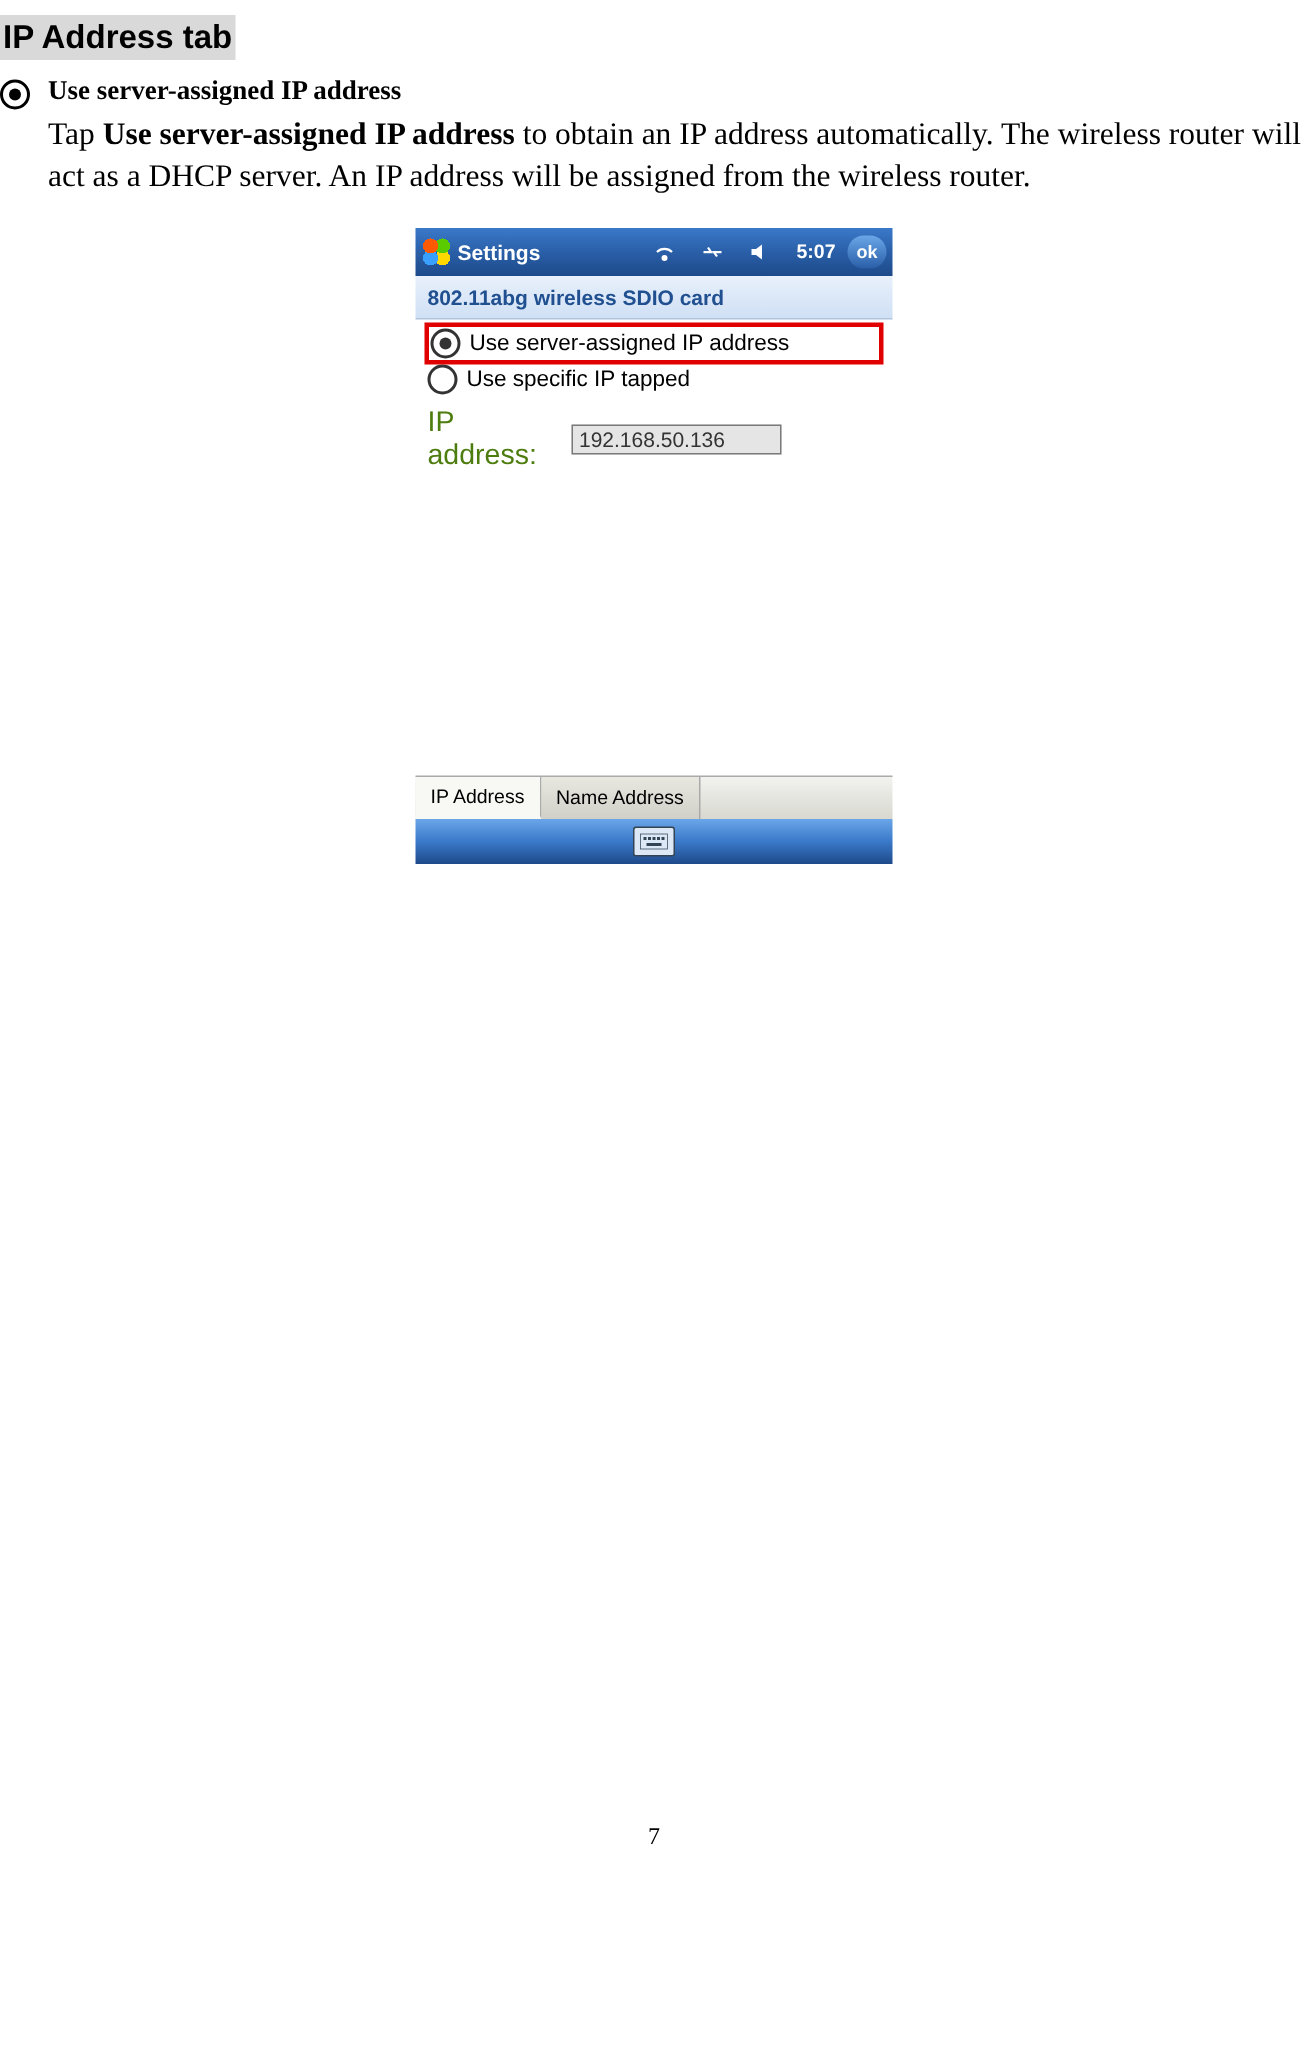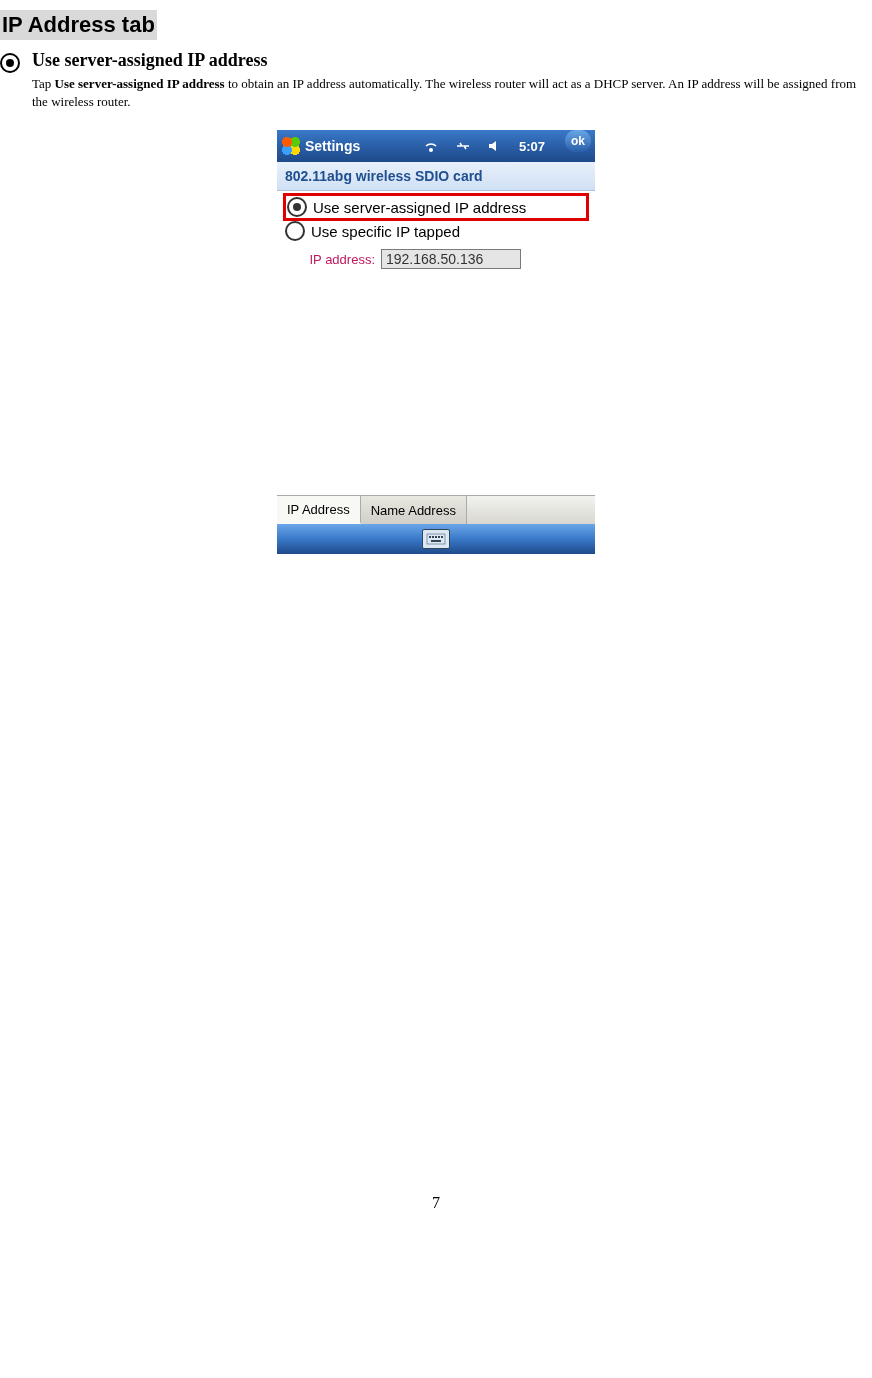--- a/index.html
+++ b/index.html
@@ -51,40 +51,41 @@
       height: 8px;
       background: black;
       border-radius: 50%;
     }
     .bullet-heading {
       font-size: 18px;
       font-weight: bold;
       margin: 0;
     }
     .bullet-body {
-      font-size: 13px;
+      font-size: 21px;
       margin: 2px 0 6px 32px;
       line-height: 1.35;
     }
     .bullet-body .bold { font-weight: bold; }
 
     
     .wm-device {
       width: 318px;
       margin: 20px auto 0 auto;
       font-family: Tahoma, Arial, sans-serif;
       font-size: 14px;
       color: #000;
       background: #fff;
       box-sizing: border-box;
     }
     .wm-titlebar {
       height: 32px;
       background: linear-gradient(to bottom, #3a79c9 0%, #2a5fa8 50%, #1e4a8a 100%);
       display: flex;
+      align-items: center;
       padding: 0 4px;
       color: white;
       font-size: 14px;
     }
     .wm-start {
       display: flex;
       align-items: center;
       gap: 4px;
       flex: 1;
     }
@@ -113,21 +114,21 @@
     .wm-ok {
       width: 26px;
       height: 22px;
       background: linear-gradient(to bottom, #6aa6e8, #2a5fa8);
       border-radius: 11px;
       color: white;
       font-weight: bold;
       font-size: 12px;
       text-align: center;
       line-height: 22px;
-      margin-left: 16px;
+      margin-left: 4px;
     }
     .wm-subtitle {
       background: linear-gradient(to bottom, #e8f0fb, #d0e0f5);
       color: #205090;
       font-weight: bold;
       padding: 6px 8px;
       border-bottom: 1px solid #b0c4de;
       font-size: 14px;
     }
     .wm-content {
@@ -163,23 +164,23 @@
       height: 8px;
       background: #333;
       border-radius: 50%;
     }
     .wm-ip-row {
       display: flex;
       align-items: center;
       margin-top: 6px;
     }
     .wm-ip-label {
-      color: #be185d;
-      font-size: 13px;
-      text-align: right;
+      color: #4d7c0f;
+      font-size: 19px;
+      text-align: left;
       flex: 0 0 90px;
       margin-right: 6px;
     }
     .wm-ip-input {
       border: 1px solid #7a7a7a;
       background: #e5e5e5;
       color: #333;
       padding: 2px 4px;
       font-size: 14px;
       width: 140px;

